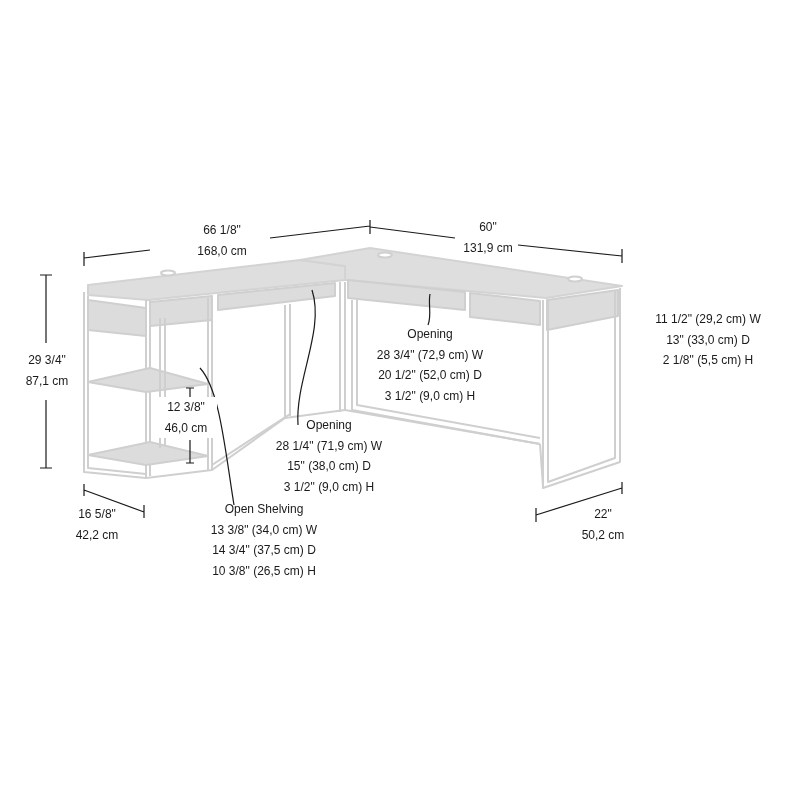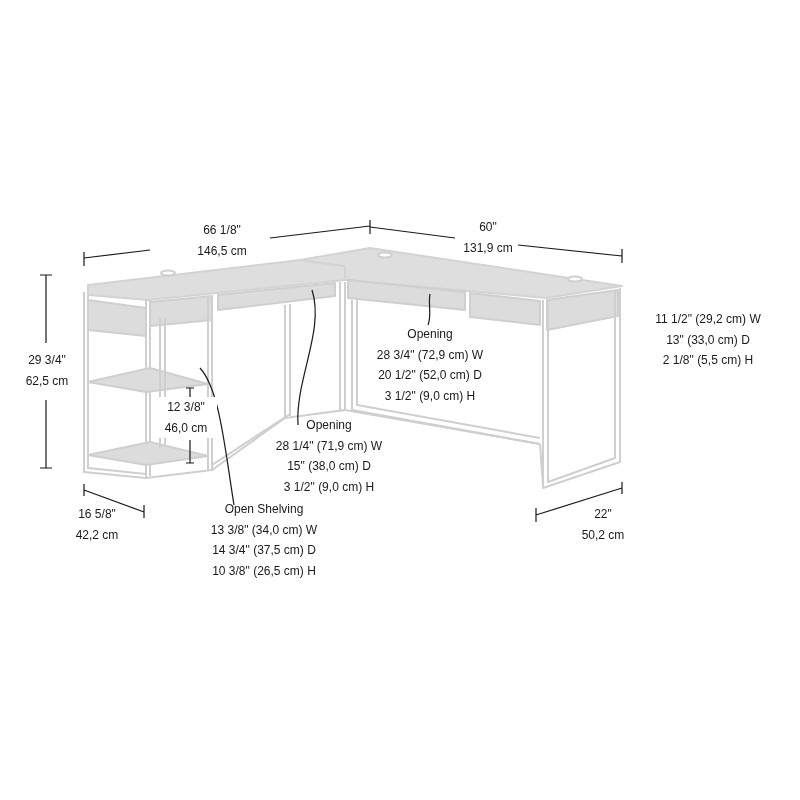--- a/index.html
+++ b/index.html
@@ -75,29 +75,29 @@
     <path d="M190,388 L190,400 M190,440 L190,463 M186,388 L194,388 M186,463 L194,463"></path>
 
     <path d="M430,294 C428,305 432,315 428,325"></path>
     <path d="M312,290 C325,330 295,380 298,425"></path>
     <path d="M200,368 C220,390 225,450 234,505"></path>
   </g>
 </svg>
 
 <div class="lbl" style="left:182px; top:220px; width:80px;">
   <div>66 1/8"</div>
-  <div>146,5 cm</div>
+  <div>168,0 cm</div>
 </div>
 <div class="lbl" style="left:448px; top:217px; width:80px;">
   <div>60"</div>
   <div>131,9 cm</div>
 </div>
 <div class="lbl" style="left:16px; top:350px; width:62px;">
   <div>29 3/4"</div>
-  <div>62,5 cm</div>
+  <div>87,1 cm</div>
 </div>
 <div class="lbl" style="left:66px; top:504px; width:62px;">
   <div>16 5/8"</div>
   <div>42,2 cm</div>
 </div>
 <div class="lbl" style="left:568px; top:504px; width:70px;">
   <div>22"</div>
   <div>50,2 cm</div>
 </div>
 <div class="lbl" style="left:155px; top:397px; width:62px; background:#fff;">

